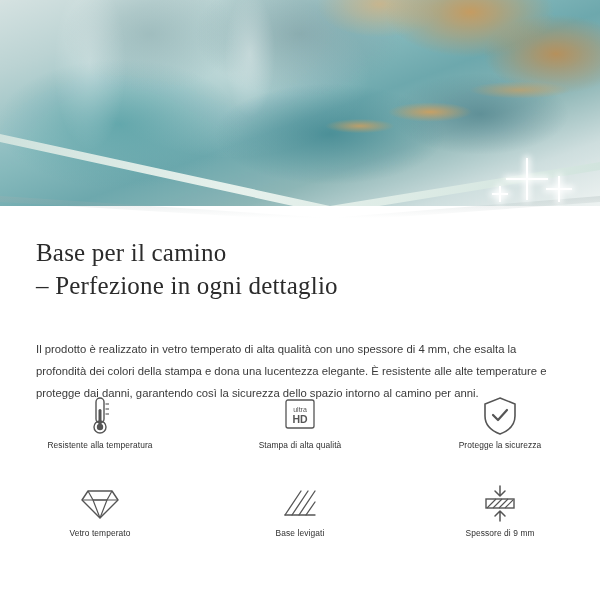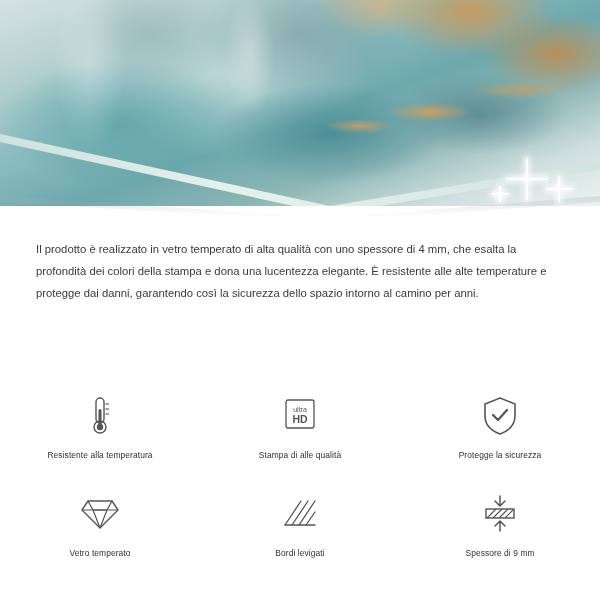--- a/index.html
+++ b/index.html
@@ -81,21 +81,21 @@
   h1.title {
     font-family: "Liberation Serif", serif;
     font-weight: 400;
     font-size: 25px;
     line-height: 33px;
     color: #2b2b2b;
     margin: 18px 0 0 36px;
     letter-spacing: 0.2px;
   }
   p.desc {
-    margin: 20px 32px 0 36px;
+    margin: 36px 32px 0 36px;
     font-size: 11.3px;
     line-height: 22px;
     color: #3a3a3a;
     max-width: 536px;
   }
 
   
   .features {
     position: absolute;
     left: 0; top: 392px;
@@ -107,21 +107,20 @@
     display: flex;
     flex-direction: column;
     align-items: center;
   }
   .ficon {
     height: 48px;
     display: flex; align-items: center; justify-content: center;
     color: #555;
   }
   .flabel {
-    margin-top: 10px;
     font-size: 8.4px;
     color: #2f2f2f;
     letter-spacing: 0.1px;
     text-align: center;
   }
   .frow.second { margin-top: 30px; }
   svg { display: block; }
 </style>
 </head>
 <body>
@@ -132,20 +131,24 @@
     <div class="hero-art"></div>
     <div class="hero-art2"></div>
     <div class="hero-edge"></div>
     <div class="hero-shadow"></div>
     <div class="sparkle sp1"></div>
     <div class="sparkle sp2"></div>
     <div class="sparkle sp3"></div>
   </div>
 
   <div class="content">
+    <h1 class="title">
+      <span>Base per il camino</span><br>
+      <span>– Perfezione in ogni dettaglio</span>
+    </h1>
     <p class="desc">Il prodotto è realizzato in vetro temperato di alta qualità con uno spessore di 4 mm, che esalta la profondità dei colori della stampa e dona una lucentezza elegante. È resistente alle alte temperature e protegge dai danni, garantendo così la sicurezza dello spazio intorno al camino per anni.</p>
   </div>
 
   <div class="features">
 
     <div class="frow">
 
       <div class="fcell">
         <div class="ficon">
           <svg width="26" height="42" viewBox="0 0 26 42">
@@ -162,21 +165,21 @@
       </div>
 
       <div class="fcell">
         <div class="ficon">
           <svg width="40" height="36" viewBox="0 0 40 36">
             <rect x="6" y="2" width="28" height="28" rx="2" fill="none" stroke="#555" stroke-width="1.3"></rect>
             <text x="20" y="14" font-family="Liberation Sans, sans-serif" font-size="7" fill="#555" text-anchor="middle">ultra</text>
             <text x="20" y="25" font-family="Liberation Sans, sans-serif" font-size="10.5" font-weight="bold" fill="#555" text-anchor="middle">HD</text>
           </svg>
         </div>
-        <div class="flabel">Stampa di alle qualità</div>
+        <div class="flabel">Stampa di alta qualità</div>
       </div>
 
       <div class="fcell">
         <div class="ficon">
           <svg width="38" height="42" viewBox="0 0 38 42">
             <path d="M19 3 L34 9 V21 C34 30 27 36 19 39 C11 36 4 30 4 21 V9 Z" fill="none" stroke="#555" stroke-width="1.6"></path>
             <path d="M12 20 L17 25 L26 15" fill="none" stroke="#555" stroke-width="2.2" stroke-linecap="round" stroke-linejoin="round"></path>
           </svg>
         </div>
         <div class="flabel">Protegge la sicurezza</div>
@@ -202,21 +205,21 @@
       <div class="fcell">
         <div class="ficon">
           <svg width="38" height="34" viewBox="0 0 38 34">
             <path d="M4 28 L20 4" stroke="#555" stroke-width="1.3" stroke-linecap="round"></path>
             <path d="M11 28 L27 4" stroke="#555" stroke-width="1.3" stroke-linecap="round"></path>
             <path d="M18 28 L34 4" stroke="#555" stroke-width="1.3" stroke-linecap="round"></path>
             <path d="M25 28 L34 15" stroke="#555" stroke-width="1.3" stroke-linecap="round"></path>
             <path d="M4 28 L34 28" stroke="#555" stroke-width="1.3" stroke-linecap="round"></path>
           </svg>
         </div>
-        <div class="flabel">Bordi levigati</div>
+        <div class="flabel">Base levigati</div>
       </div>
 
       <div class="fcell">
         <div class="ficon">
           <svg width="40" height="40" viewBox="0 0 40 40">
             <path d="M20 2 V10 M15 7 L20 12 L25 7" fill="none" stroke="#555" stroke-width="1.5" stroke-linecap="round" stroke-linejoin="round"></path>
             <rect x="6" y="15" width="28" height="9" fill="none" stroke="#555" stroke-width="1.4"></rect>
             <path d="M7 24 L16 15 M13 24 L22 15 M19 24 L28 15 M25 24 L33 16" stroke="#555" stroke-width="1.1"></path>
             <path d="M20 37 V29 M15 32 L20 27 L25 32" fill="none" stroke="#555" stroke-width="1.5" stroke-linecap="round" stroke-linejoin="round"></path>
           </svg>

